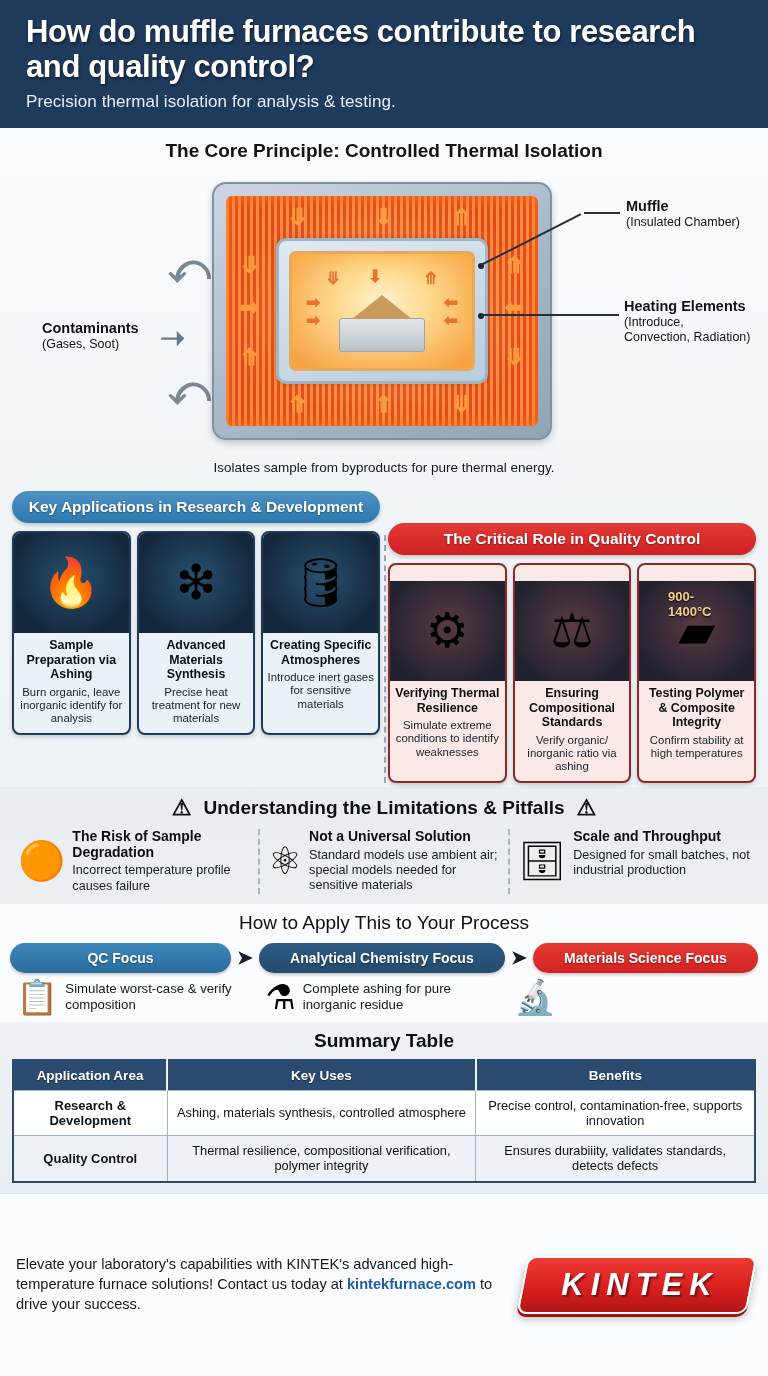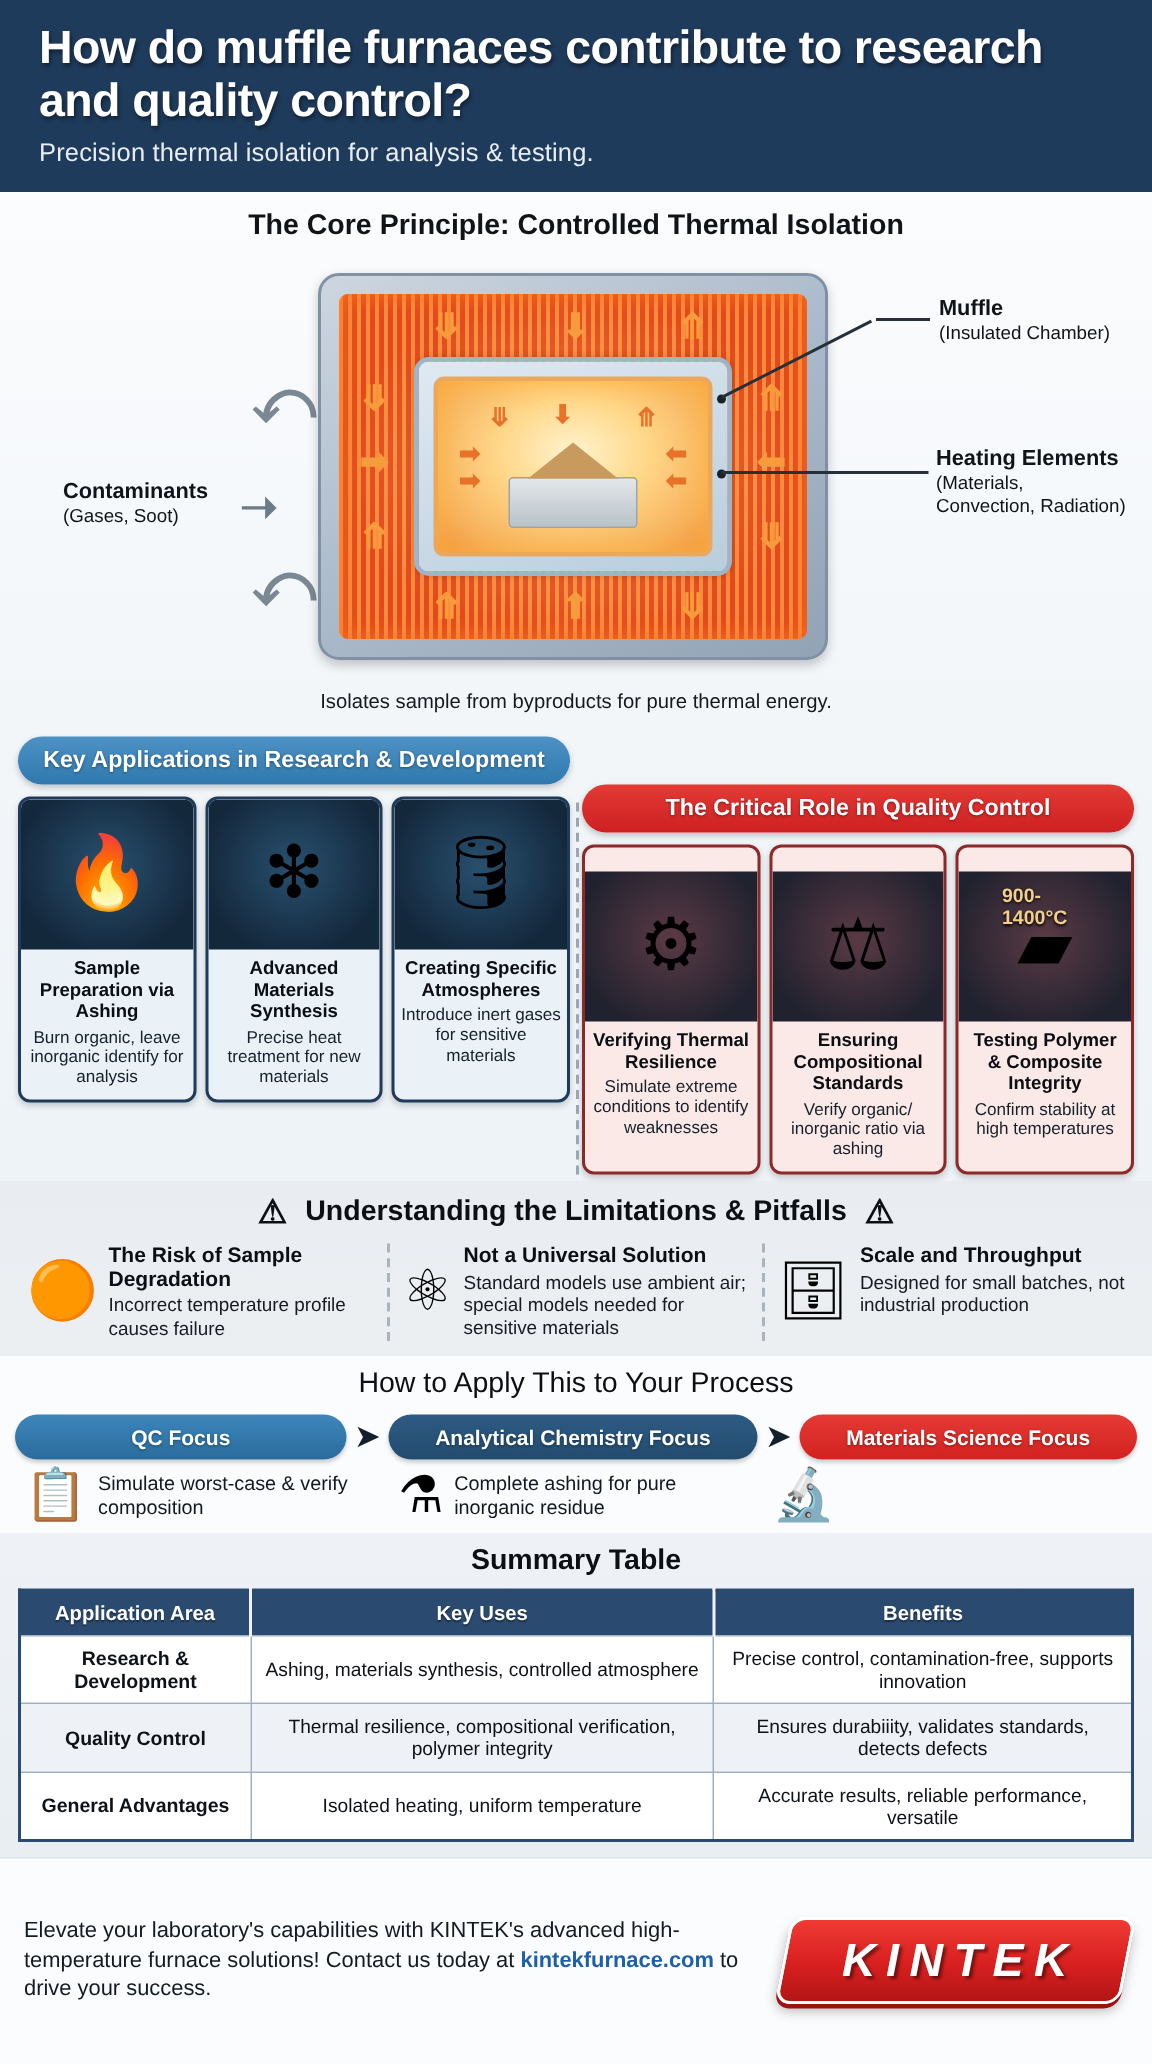--- a/index.html
+++ b/index.html
@@ -262,21 +262,21 @@
       <div class="dot" style="left:478px; top:145px;"></div>
       <div class="leader" style="left:481px; top:146px; width:138px;"></div>
 
       <div class="lbl" style="left:626px; top:30px;">
         <b>Muffle</b>
         <span class="sm">(Insulated Chamber)</span>
       </div>
 
       <div class="lbl" style="left:624px; top:130px;">
         <b>Heating Elements</b>
-        <span class="sm">(Materials,</span><br>
+        <span class="sm">(Introduce,</span><br>
         <span class="sm">Convection, Radiation)</span>
       </div>
 
       <div class="lbl" style="left:42px; top:152px; text-align:left;">
         <b>Contaminants</b>
         <span class="sm">(Gases, Soot)</span>
       </div>
     </div>
 
     <div class="core-cap">Isolates sample from byproducts for pure thermal energy.</div>
@@ -422,25 +422,20 @@
         <tr>
           <td>Research &amp; Development</td>
           <td>Ashing, materials synthesis, controlled atmosphere</td>
           <td>Precise control, contamination-free, supports innovation</td>
         </tr>
         <tr>
           <td>Quality Control</td>
           <td>Thermal resilience, compositional verification, polymer integrity</td>
           <td>Ensures durabiiity, validates standards, detects defects</td>
         </tr>
-        <tr>
-          <td>General Advantages</td>
-          <td>Isolated heating, uniform temperature</td>
-          <td>Accurate results, reliable performance, versatile</td>
-        </tr>
       </tbody>
     </table>
   </div>
 
   <div class="footer">
     <div class="footer-txt">
       <span>Elevate your laboratory's capabilities with KINTEK's advanced high-temperature furnace solutions! Contact us today at </span><a href="#">kintekfurnace.com</a><span> to drive your success.</span>
     </div>
     <div class="logo">
       <div class="logo-shape"></div>

